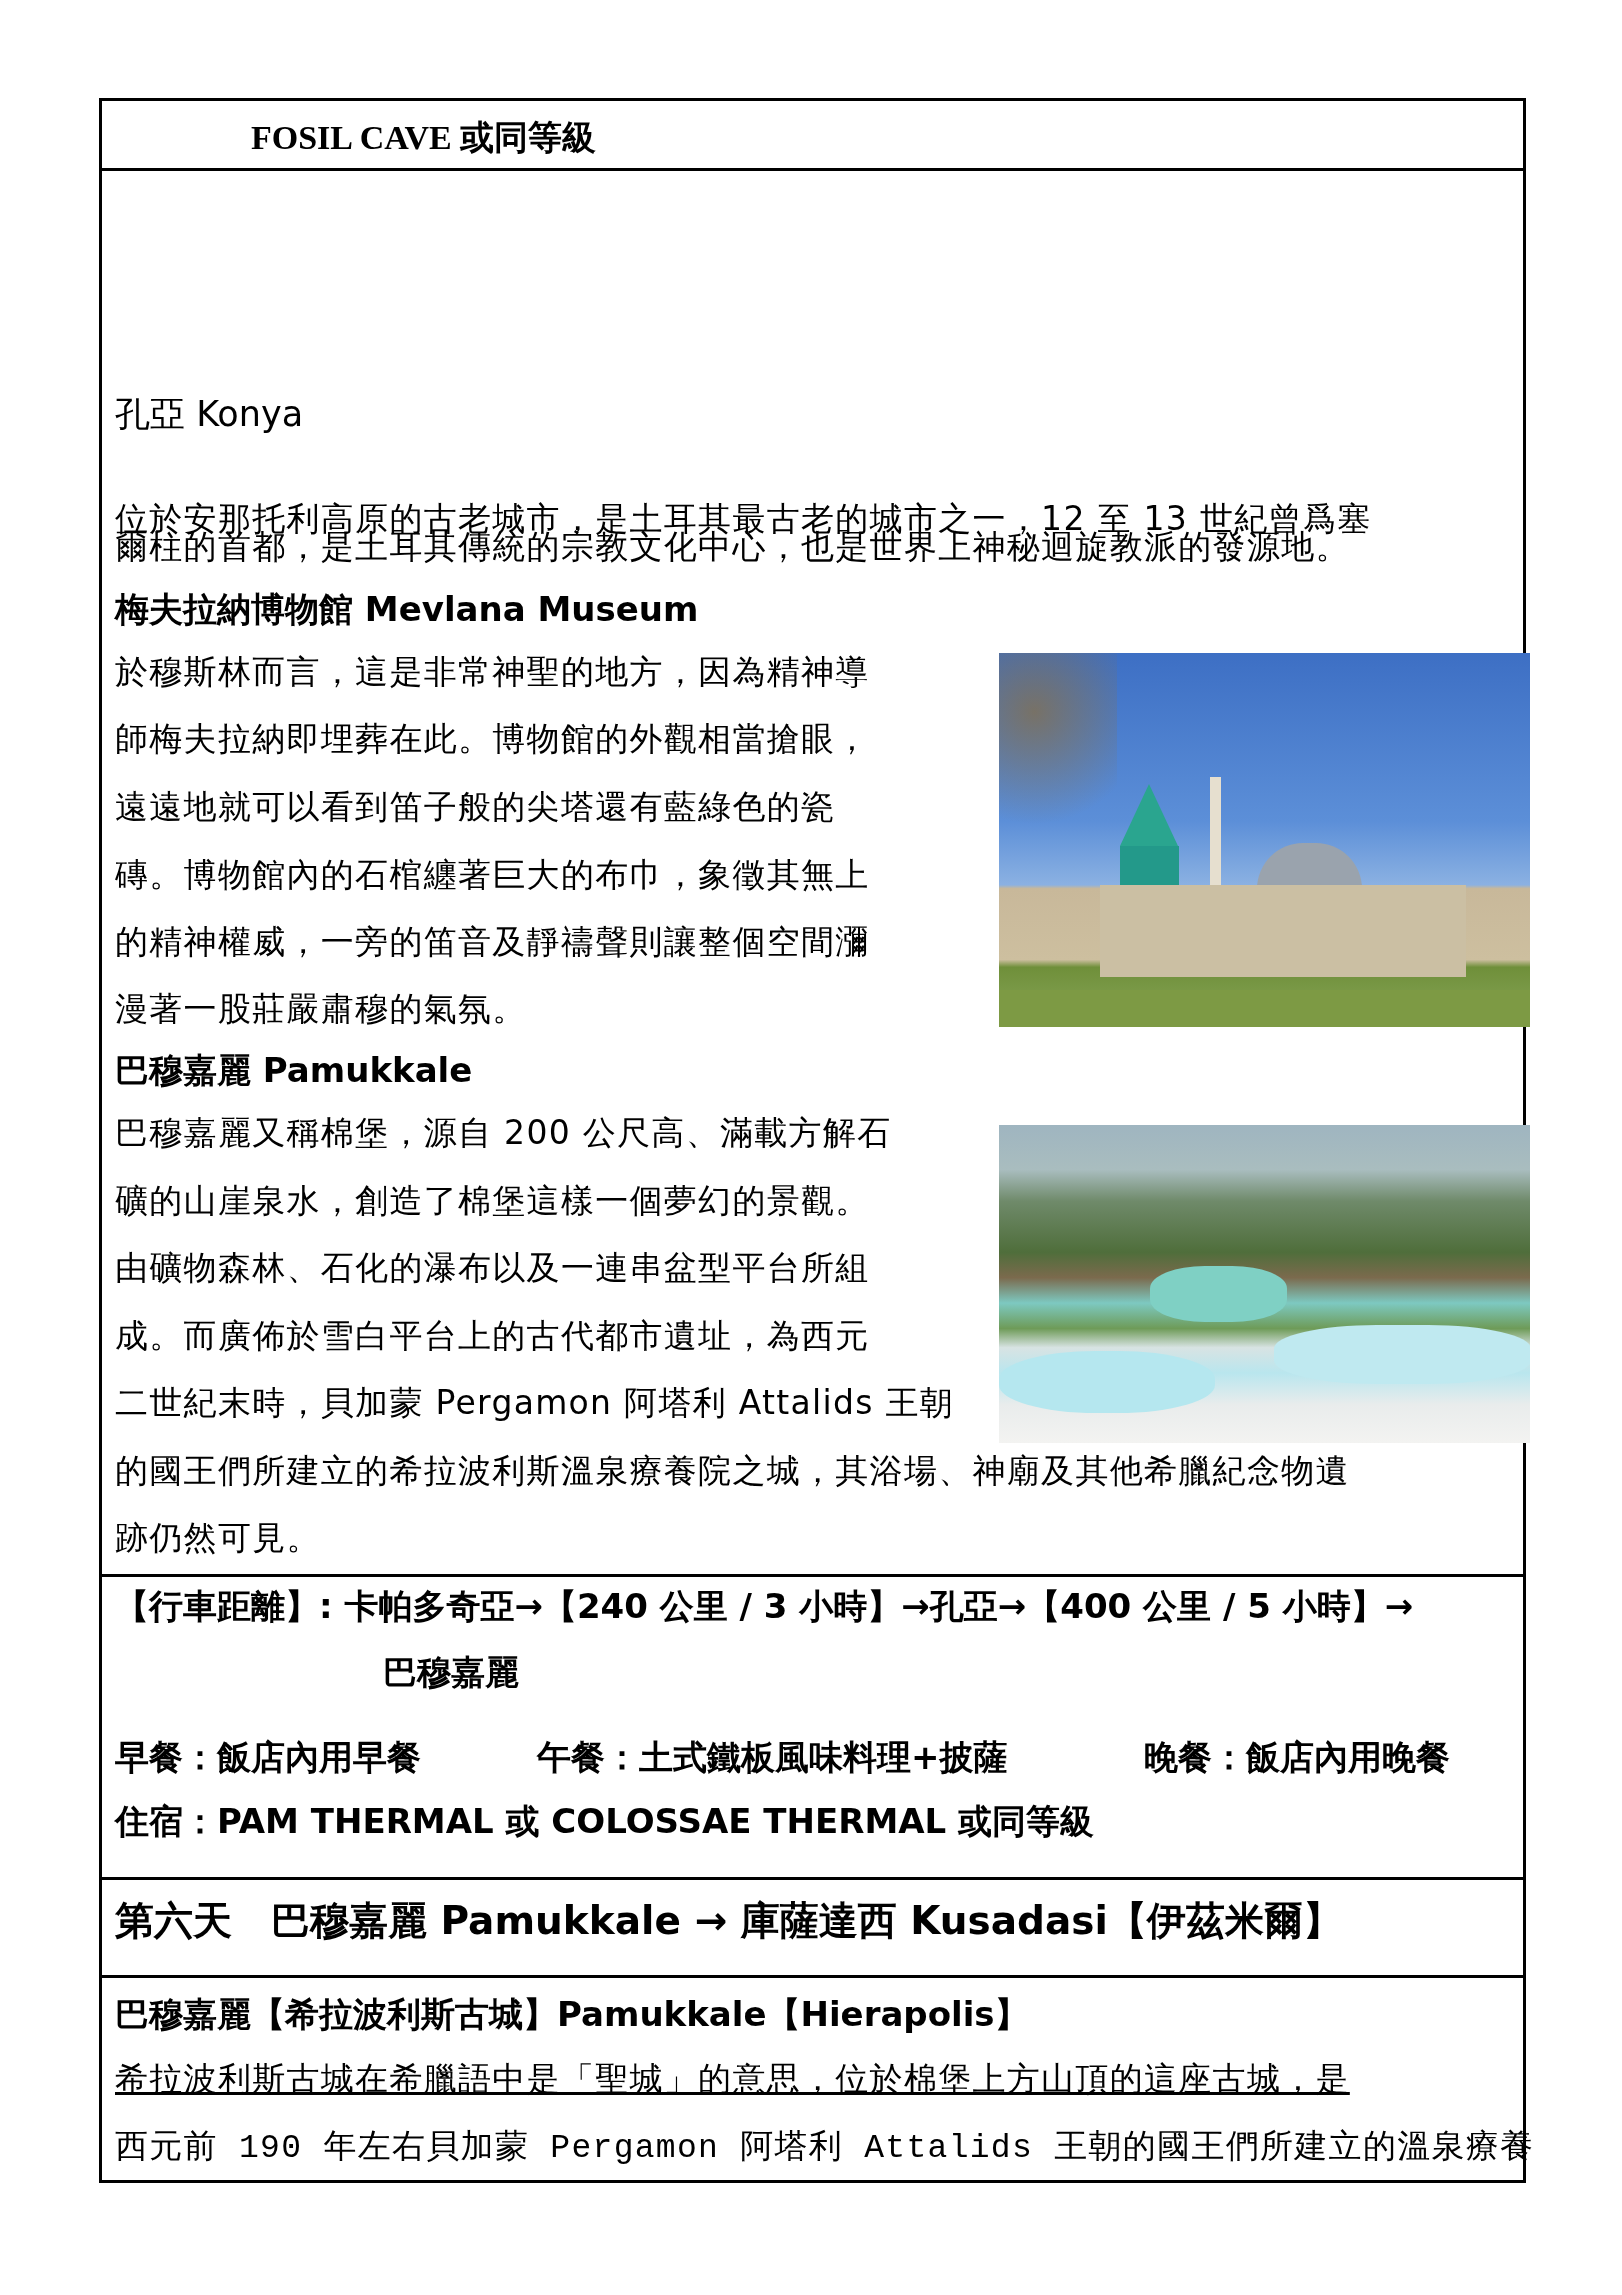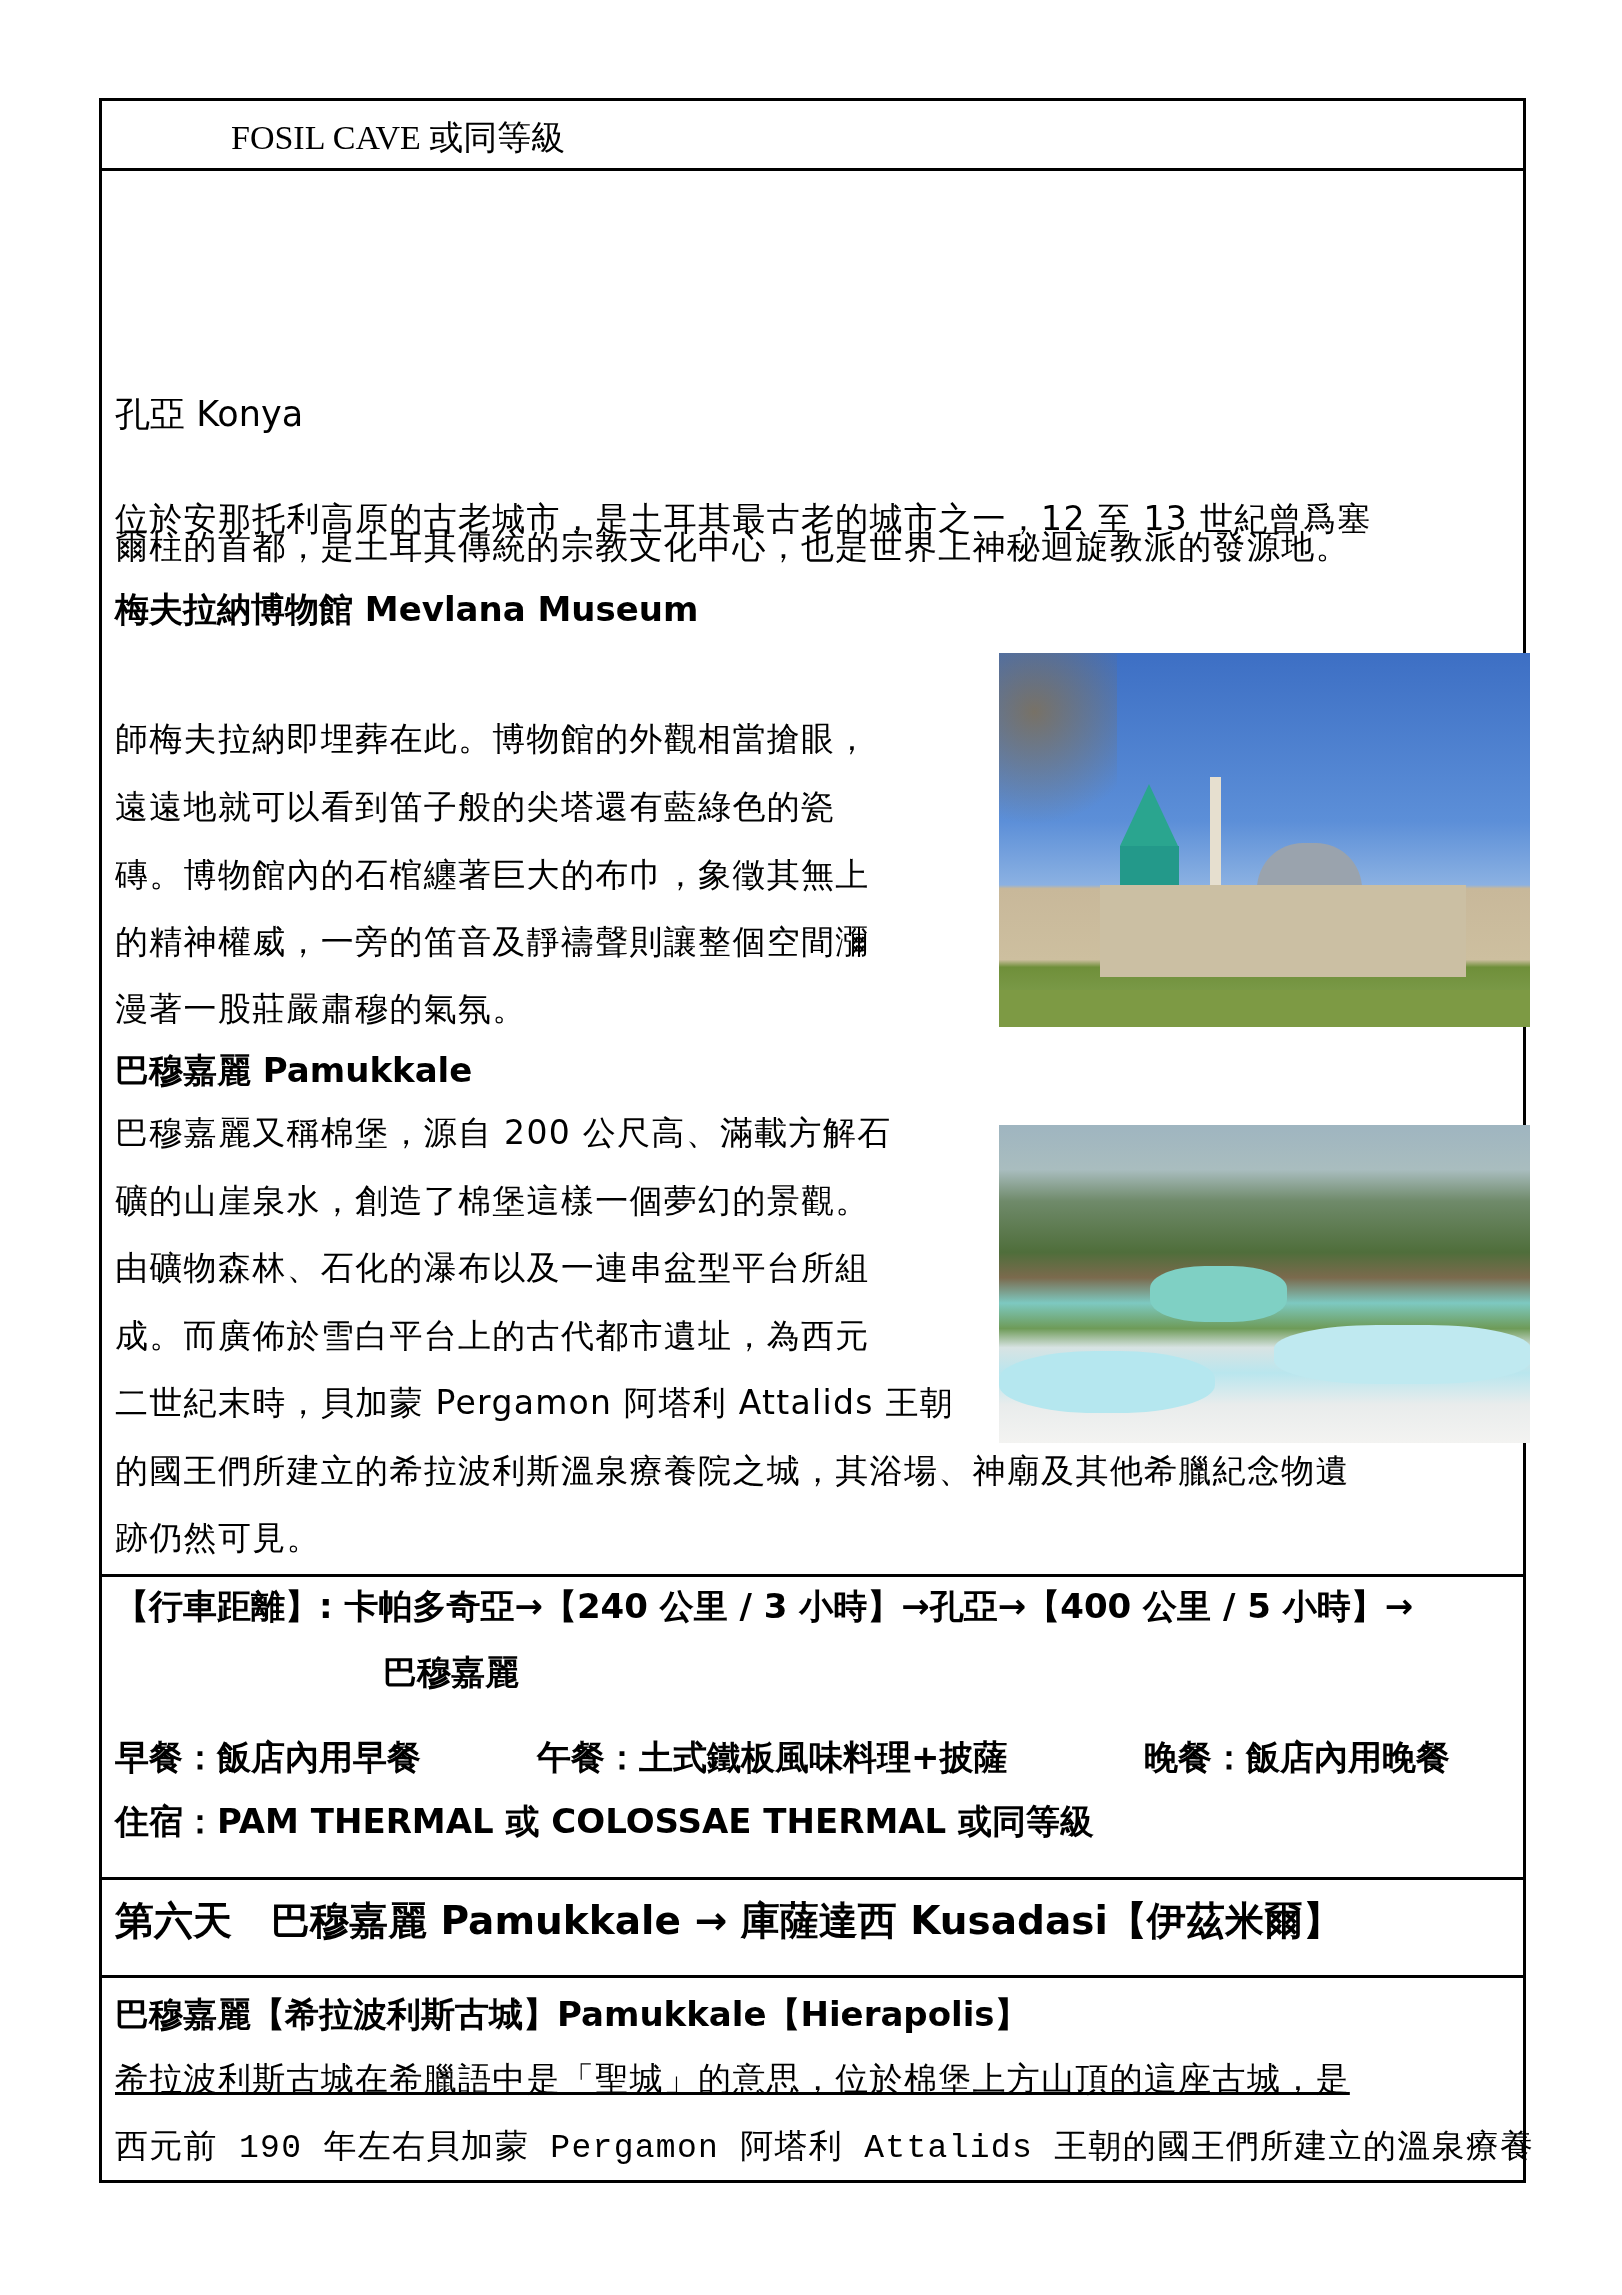--- a/index.html
+++ b/index.html
@@ -3,21 +3,21 @@
 <meta charset="utf-8">
 <style>
   html, body { margin: 0; padding: 0; background: #ffffff; }
   body { width: 1622px; height: 2295px; position: relative; overflow: hidden;
          font-family: "DejaVu Sans", "Liberation Sans", sans-serif; color: #000; }
   .tbl { position: absolute; left: 99px; top: 98px; width: 1427px; height: 2085px;
          border: 3.3px solid #000; box-sizing: border-box; }
   .row { position: absolute; left: 0; right: 0; border-bottom: 3.3px solid #000; box-sizing: border-box; }
   .row.last { border-bottom: none; }
   .latin { font-family: "Liberation Serif", "DejaVu Serif", serif; }
-  .b { font-weight: normal; }
+  .b { font-weight: bold; margin-left: 20px; }
   .line { position: absolute; white-space: nowrap; }
   .hotel { font-size: 34px; }
   .dayhdr { font-size: 39px; font-weight: bold; }
   .sub { font-size: 34px; font-weight: bold; }
   .body { font-size: 33px; letter-spacing: 1.3px; }
   .photo { position: absolute; overflow: hidden; }
   .mosque { background: linear-gradient(180deg, #3d6fc4 0%, #5c8fd8 45%, #8bb1e2 62%, #c8b89a 63%, #cdbf9f 82%, #6f8f3a 84%, #8aa85a 100%); }
   .pamuk { background: linear-gradient(180deg, #9fb5c0 0%, #a9bdbf 14%, #6f8a6a 24%, #4f6e3b 40%, #7b6a4d 48%, #7dc9c1 56%, #6e9b58 64%, #d8e3e3 70%, #b9e6ee 78%, #e9ecec 88%, #f3f3f1 100%); }
   .shape { position: absolute; }
 </style>
@@ -30,20 +30,21 @@
     <div class="line hotel latin b" style="left:129px; top:14.4px;">FOSIL CAVE  或同等級</div>
   </div>
 
 
   <div class="row" style="top:257px; height:1219px;">
     <div class="line sub" style="left:13px; top:33px; font-weight:normal; font-size:35px;">孔亞  Konya</div>
     <div class="line body" style="left:13px; top:99px;margin-top:40px;">位於安那托利高原的古老城市，是土耳其最古老的城市之一，12 至 13 世紀曾爲塞</div>
     <div class="line body" style="left:13px; top:167px;">爾柱的首都，是土耳其傳統的宗教文化中心，也是世界上神秘迴旋教派的發源地。</div>
 
     <div class="line sub" style="left:13px; top:229px;">梅夫拉納博物館 Mevlana Museum</div>
+    <div class="line body" style="left:13px; top:292px;">於穆斯林而言，這是非常神聖的地方，因為精神導</div>
     <div class="line body" style="left:13px; top:359px;">師梅夫拉納即埋葬在此。博物館的外觀相當搶眼，</div>
     <div class="line body" style="left:13px; top:427px;">遠遠地就可以看到笛子般的尖塔還有藍綠色的瓷</div>
     <div class="line body" style="left:13px; top:495px;">磚。博物館內的石棺纏著巨大的布巾，象徵其無上</div>
     <div class="line body" style="left:13px; top:562px;">的精神權威，一旁的笛音及靜禱聲則讓整個空間瀰</div>
     <div class="line body" style="left:13px; top:629px;">漫著一股莊嚴肅穆的氣氛。</div>
 
     <div class="photo mosque" style="left:897px; top:295px; width:531px; height:374px;">
       <div class="shape" style="left:0; top:0; width:118px; height:196px; background: radial-gradient(circle at 30% 30%, rgba(140,110,60,0.7), rgba(140,110,60,0) 70%);"></div>
       <div class="shape" style="left:121px; top:131px; width:0; height:0; border-left:29.4px solid transparent; border-right:29.4px solid transparent; border-bottom:62px solid #2aa58f;"></div>
       <div class="shape" style="left:121px; top:193px; width:59px; height:62px; background:#23998a;"></div>

